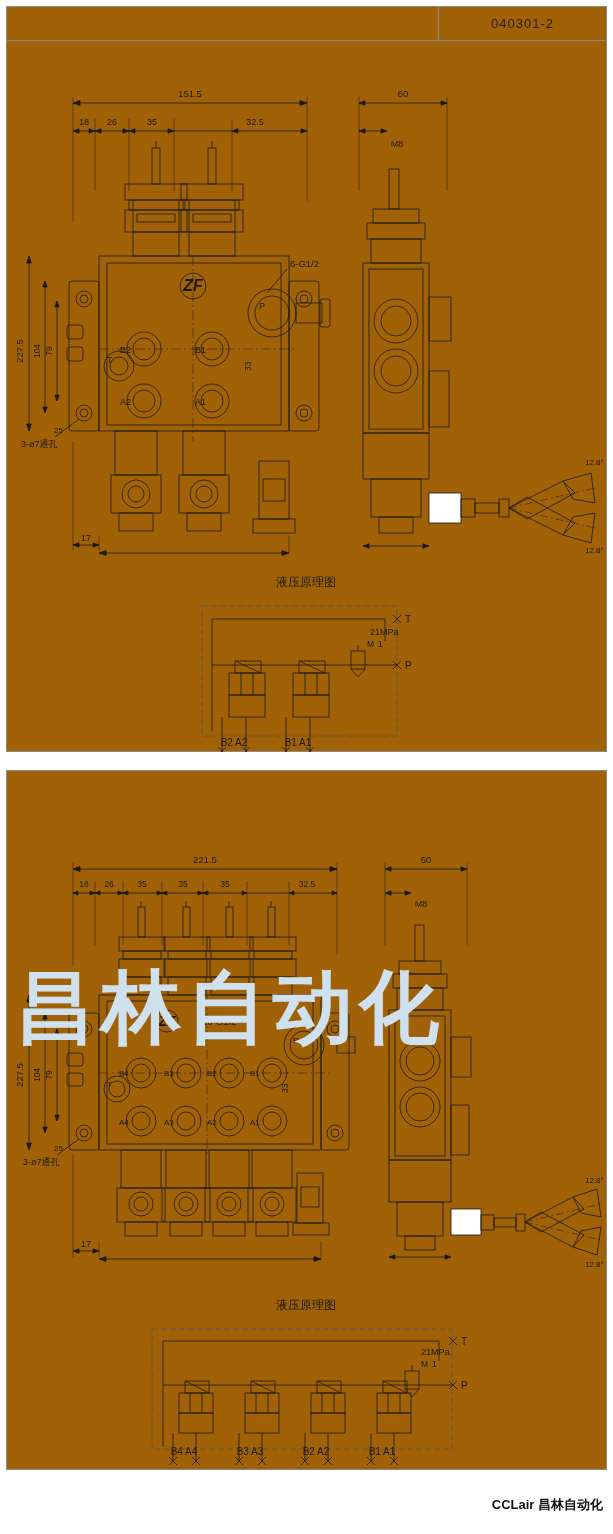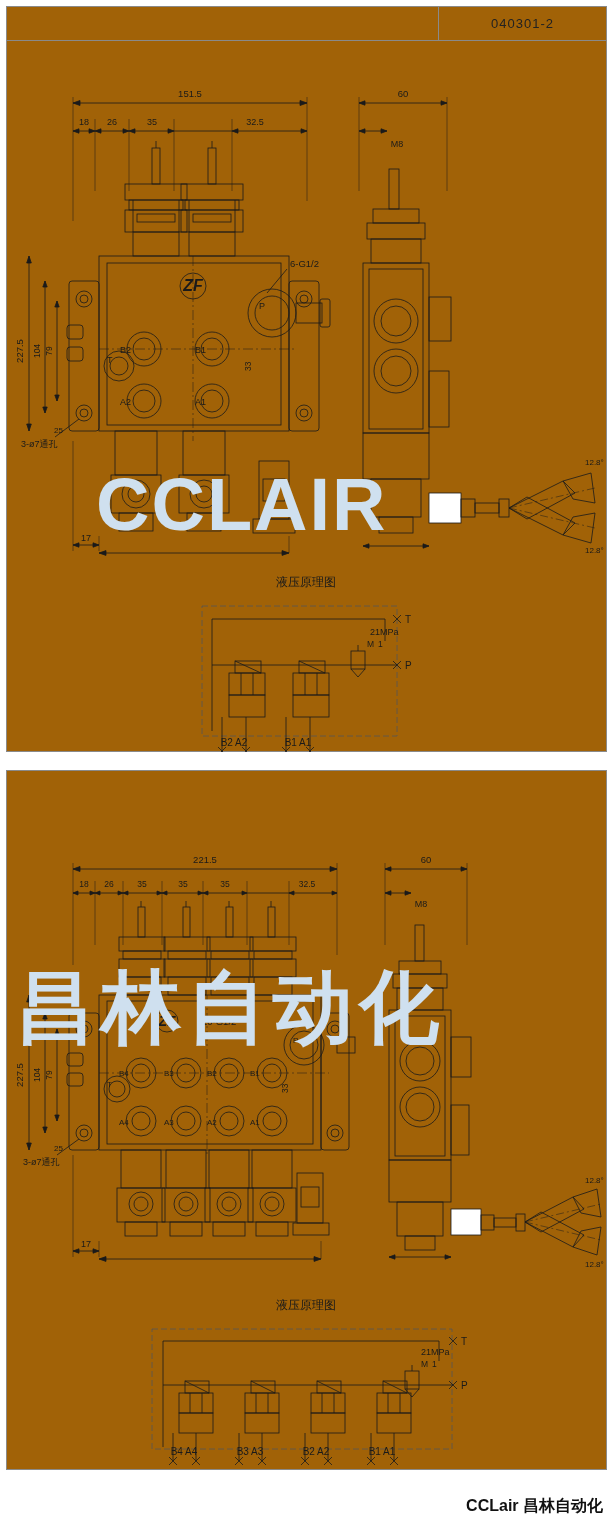--- a/index.html
+++ b/index.html
@@ -18,21 +18,21 @@
   
   .canvas{position:absolute;left:0;top:34px;right:0;bottom:0;}
   svg.dwg{position:absolute;left:0;top:0;}
 
   
   .wm{position:absolute;pointer-events:none;user-select:none;font-weight:bold;}
   #wm-top{left:95px;top:455px;font-size:74px;color:#cfe0ef;letter-spacing:2px;font-family:"Liberation Sans",sans-serif;}
   #wm-bottom{left:18px;top:930px;font-size:80px;color:#cfe0ef;letter-spacing:6px;font-family:"DejaVu Sans",sans-serif;}
 
   
-  #footer{position:absolute;right:10px;top:1496px;font-size:16px;font-weight:bold;color:#111;}
+  #footer{position:absolute;right:10px;top:1496px;font-size:13px;font-weight:bold;color:#111;}
 </style>
 </head>
 <body>
 
 <div class="page">
 
   <div class="panel" id="panel-top">
     <div class="title-bar">
       <div class="title-cell">040301-2</div>
     </div>
@@ -276,21 +276,20 @@
           <line x1="303" y1="676" x2="303" y2="710"></line>
           <line x1="275" y1="706" x2="283" y2="714"></line>
             <line x1="283" y1="706" x2="275" y2="714"></line>
           <line x1="299" y1="706" x2="307" y2="714"></line>
             <line x1="307" y1="706" x2="299" y2="714"></line>
 
           <text x="227" y="705" font-size="10" text-anchor="middle" stroke="none" fill="#1a1a1a">B2 A2</text>
           <text x="291" y="705" font-size="10" text-anchor="middle" stroke="none" fill="#1a1a1a">B1 A1</text>
         </g>
       </svg>
-      <div class="wm" id="wm-top" style="left:89px;top:421px;">CCLAIR</div>
     </div>
   </div>
 
   <div class="panel" id="panel-bottom">
 
     <div class="canvas">
       <svg class="dwg" width="599" height="666" viewBox="0 0 599 666">
         <g stroke="#1a1a1a" fill="none" stroke-width="0.8">
 
           <line x1="66" y1="58" x2="66" y2="160" stroke-width="0.5"></line>

